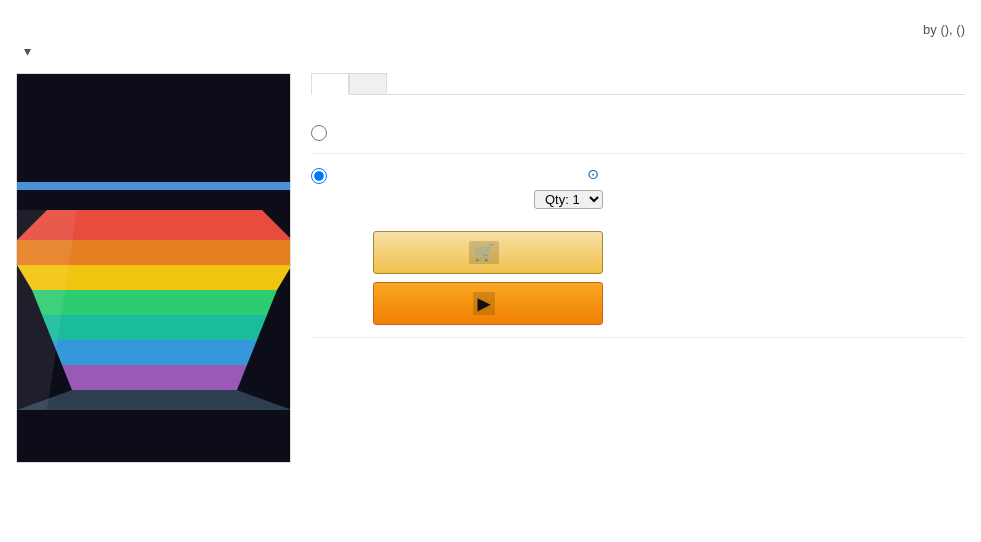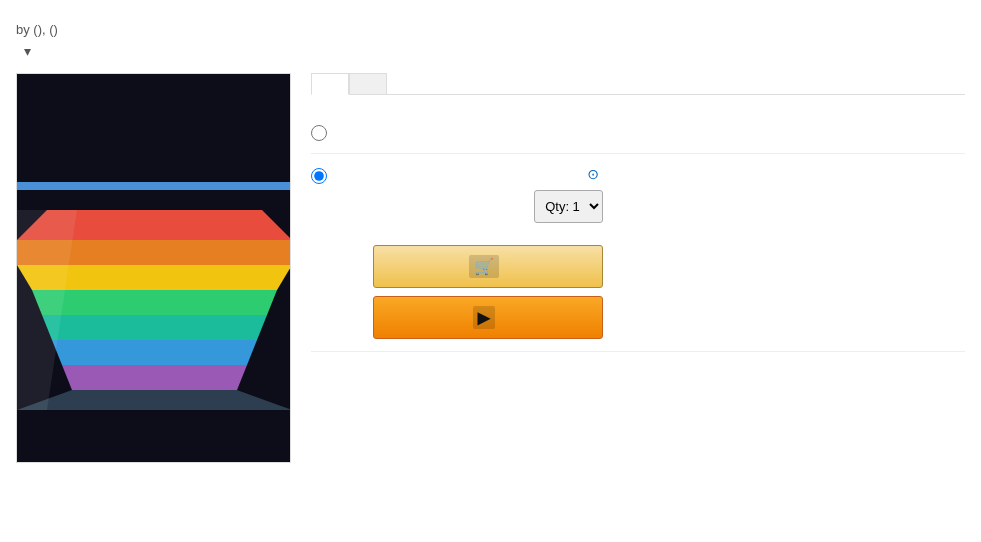--- a/index.html
+++ b/index.html
@@ -19,20 +19,21 @@
     }
     .edition-badge {
       font-size: 14px;
       color: #555;
       font-weight: normal;
     }
     .authors-line {
       font-size: 13px;
       color: #555;
       margin-bottom: 6px;
+      text-align: right;
     }
     .authors-line a {
       color: #0066c0;
       text-decoration: none;
     }
     .rating-row {
       display: flex;
       align-items: center;
       gap: 8px;
       margin-bottom: 14px;
@@ -239,26 +240,25 @@
       margin-bottom: 8px;
       white-space: nowrap;
     }
     .location-icon {
       color: #0066c0;
       font-size: 14px;
     }
     .qty-select {
       border: 1px solid #aaa;
       border-radius: 3px;
-      padding: 7px 6px;
+      padding: 0 6px;
       font-size: 13px;
       background: #f0f0f0;
       cursor: pointer;
       margin-bottom: 12px;
-      text-align: center;
     }
     .add-to-cart-btn {
       display: flex;
       align-items: center;
       justify-content: center;
       gap: 8px;
       width: 230px;
       padding: 9px 16px;
       background: linear-gradient(to bottom, #f7dfa5, #f0c14b);
       border: 1px solid #a88734;

